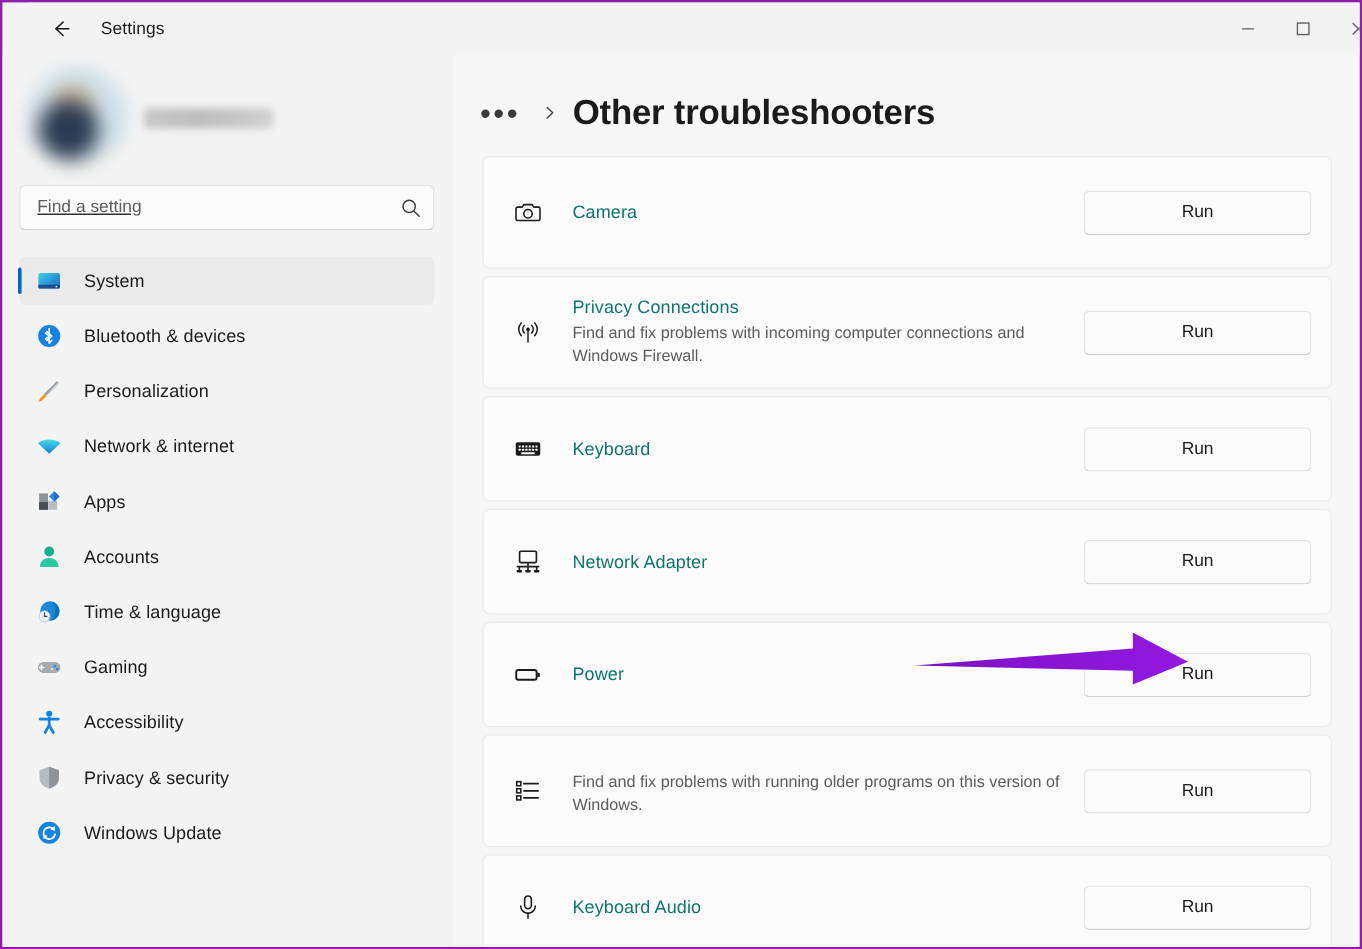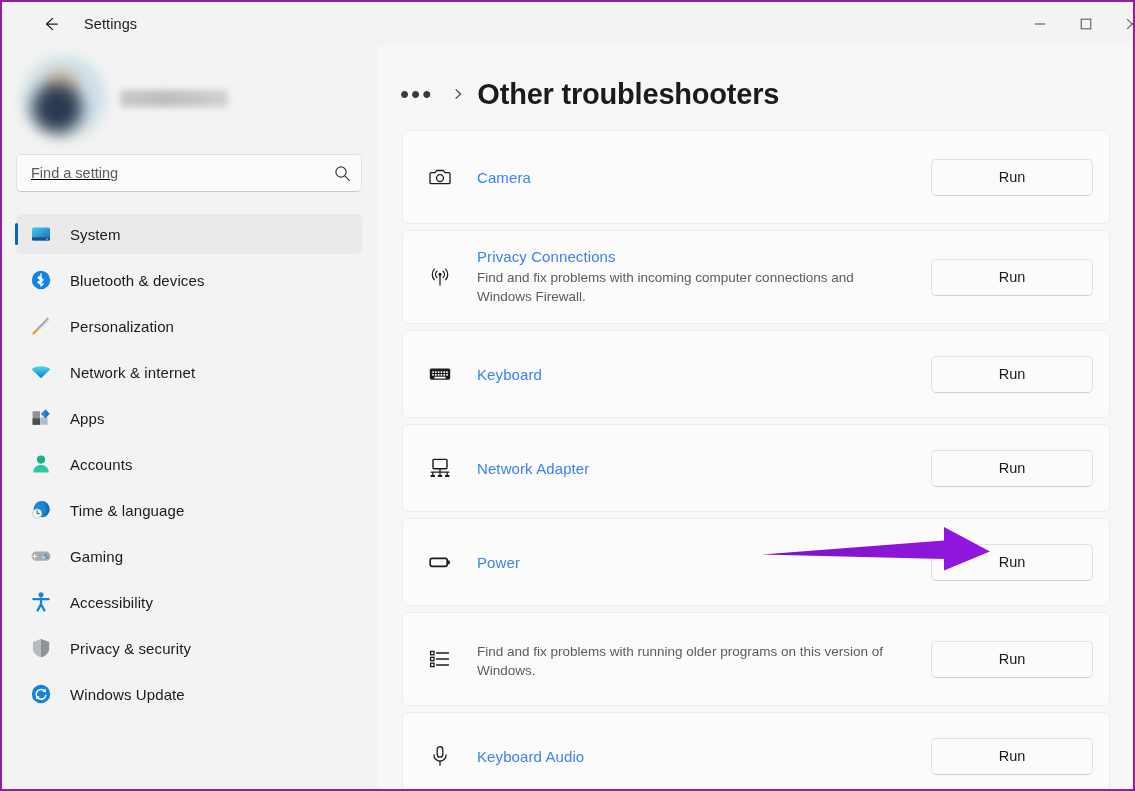--- a/index.html
+++ b/index.html
@@ -154,28 +154,28 @@
     cursor: pointer;
   }
   .card.tall { min-height: 94px; }
   .card.short { min-height: 88px; }
   .card-icon {
     width: 34px; flex: 0 0 auto;
     display: flex; align-items: center; justify-content: center;
     color: #1b1b1b;
   }
   .card-text { margin-left: 20px; flex: 1; }
-  .card-title { font-size: 15px; color: #3b82f6; letter-spacing: .1px; }
+  .card-title { font-size: 15px; color: #0f766e; letter-spacing: .1px; }
   .card-desc {
     font-size: 13.5px; color: #5c5c5c; margin-top: 3px;
     line-height: 19px; max-width: 420px;
   }
   .run-btn {
     flex: 0 0 auto;
-    width: 162px; height: 37px;
+    width: 190px; height: 37px;
     background: #fbfbfb;
     border: 1px solid #e2e2e2;
     border-bottom-color: #d0d0d0;
     border-radius: 5px;
     font-family: "Liberation Sans", sans-serif;
     font-size: 14.5px; color: #1b1b1b;
     cursor: pointer;
   }
 
   

